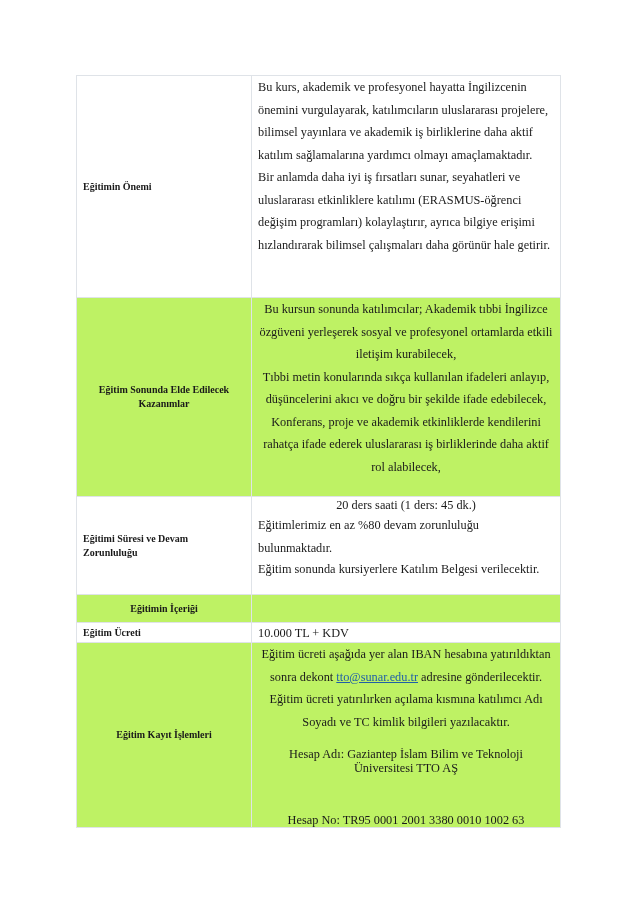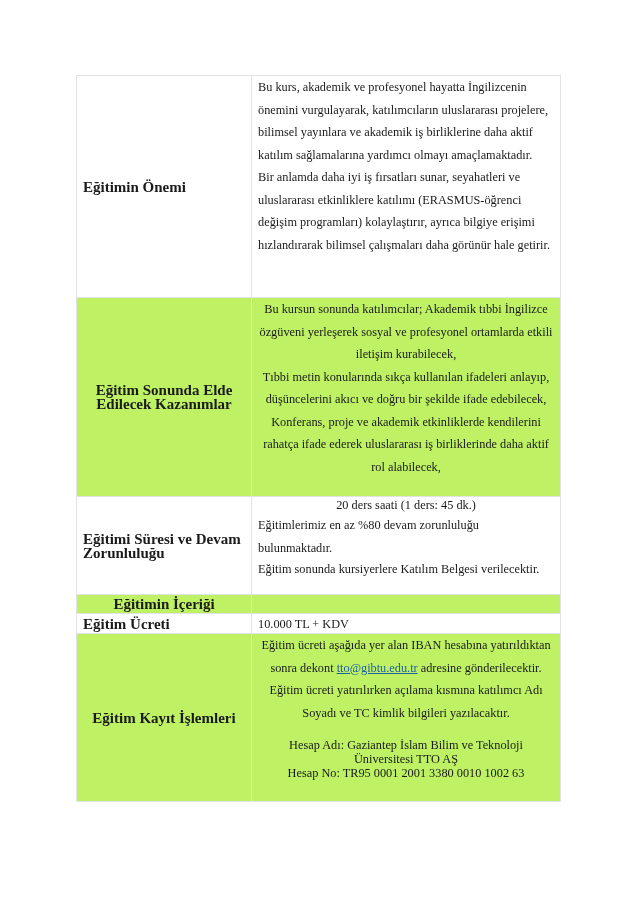--- a/index.html
+++ b/index.html
@@ -29,31 +29,31 @@
       vertical-align: middle;
       padding: 0 6px;
     }
     .col-label { width: 166px; }
     .col-value { width: 293px; }
     .row-white td { background: #ffffff; }
     .row-blue td { background: #bef264; text-align: center; }
     .label {
       font-weight: bold;
       line-height: 14px;
-      font-size: 15px;
+      font-size: 10px;
     }
     .value p {
       margin: 0;
       line-height: 22.5px;
       font-family: Liberation Serif, serif;
     }
     .row1 { height: 222px; }
     .row2 { height: 199px; }
     .row3 { height: 98px; }
-    .row4 { height: 19px; }
+    .row4 { height: 28px; }
     .row5 { height: 20px; }
     .row6 { height: 168px; }
     .row1 td.value, .row2 td.value { vertical-align: top; padding-top: 0; }
     .row3 td.value { vertical-align: top; margin-left: 20px; }
     .row6 td.value { vertical-align: top; }
     .center { text-align: center; }
     .spacer { height: 14px; }
     .link {
       color: #1f5fa8;
       text-decoration: underline;
@@ -104,21 +104,21 @@
   </tr>
 
   <tr class="row-white row5">
     <td class="label">Eğitim Ücreti</td>
     <td class="value">10.000 TL + KDV</td>
   </tr>
 
   <tr class="row-blue row6">
     <td class="label">Eğitim Kayıt İşlemleri</td>
     <td class="value">
-      <p><span>Eğitim ücreti aşağıda yer alan IBAN hesabına yatırıldıktan sonra dekont </span><span class="link">tto@gibtu.edu.tr</span><span> adresine gönderilecektir.</span></p>
+      <p><span>Eğitim ücreti aşağıda yer alan IBAN hesabına yatırıldıktan sonra dekont </span><span class="link">tto@sunar.edu.tr</span><span> adresine gönderilecektir.</span></p>
       <p>Eğitim ücreti yatırılırken açılama kısmına katılımcı Adı Soyadı ve TC kimlik bilgileri yazılacaktır.</p>
       <div class="spacer"></div>
       <p style="line-height:14px;">Hesap Adı: Gaziantep İslam Bilim ve Teknoloji Üniversitesi TTO AŞ</p>
-      <p style="line-height:14px;">Hesap No: TR95 0001 2001 3380 0010 1002 63</p>
+      <p style="line-height:14px;margin-top:38px;">Hesap No: TR95 0001 2001 3380 0010 1002 63</p>
     </td>
   </tr>
 </tbody>
   </table>
 
 </body></html>

